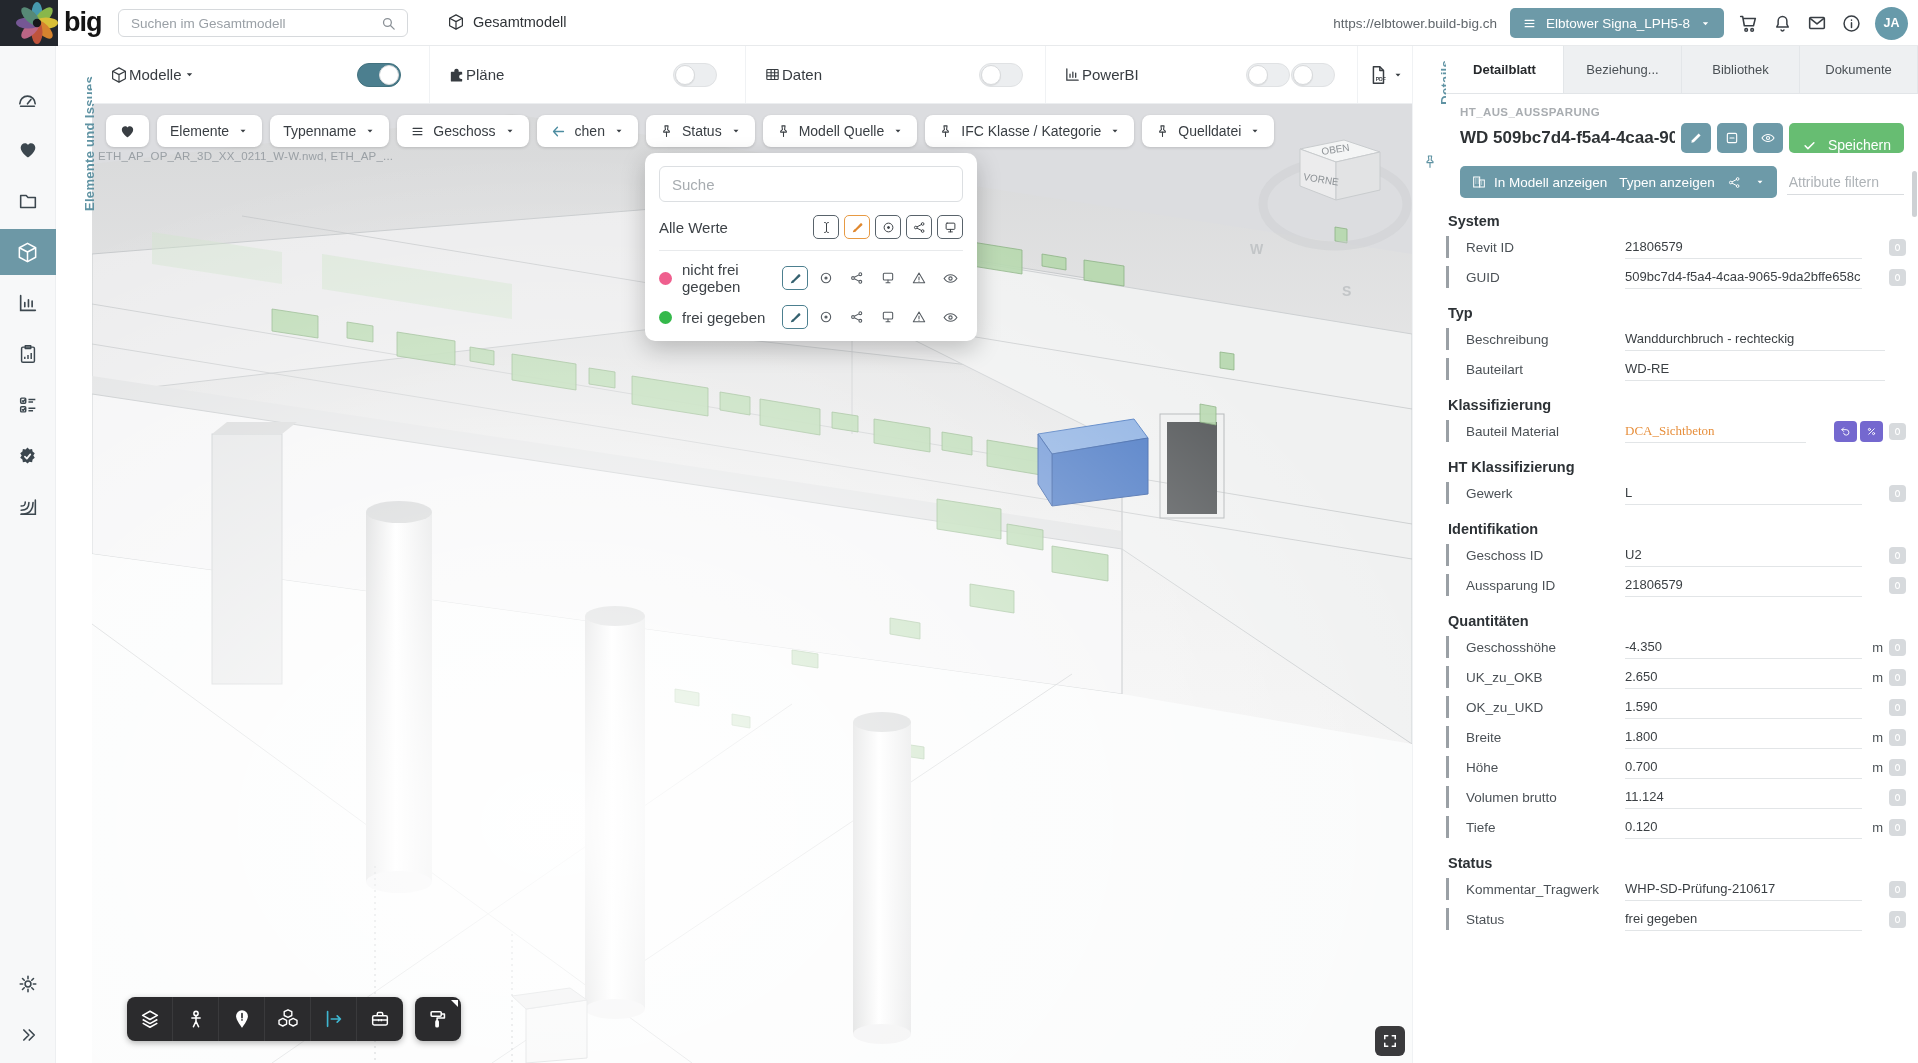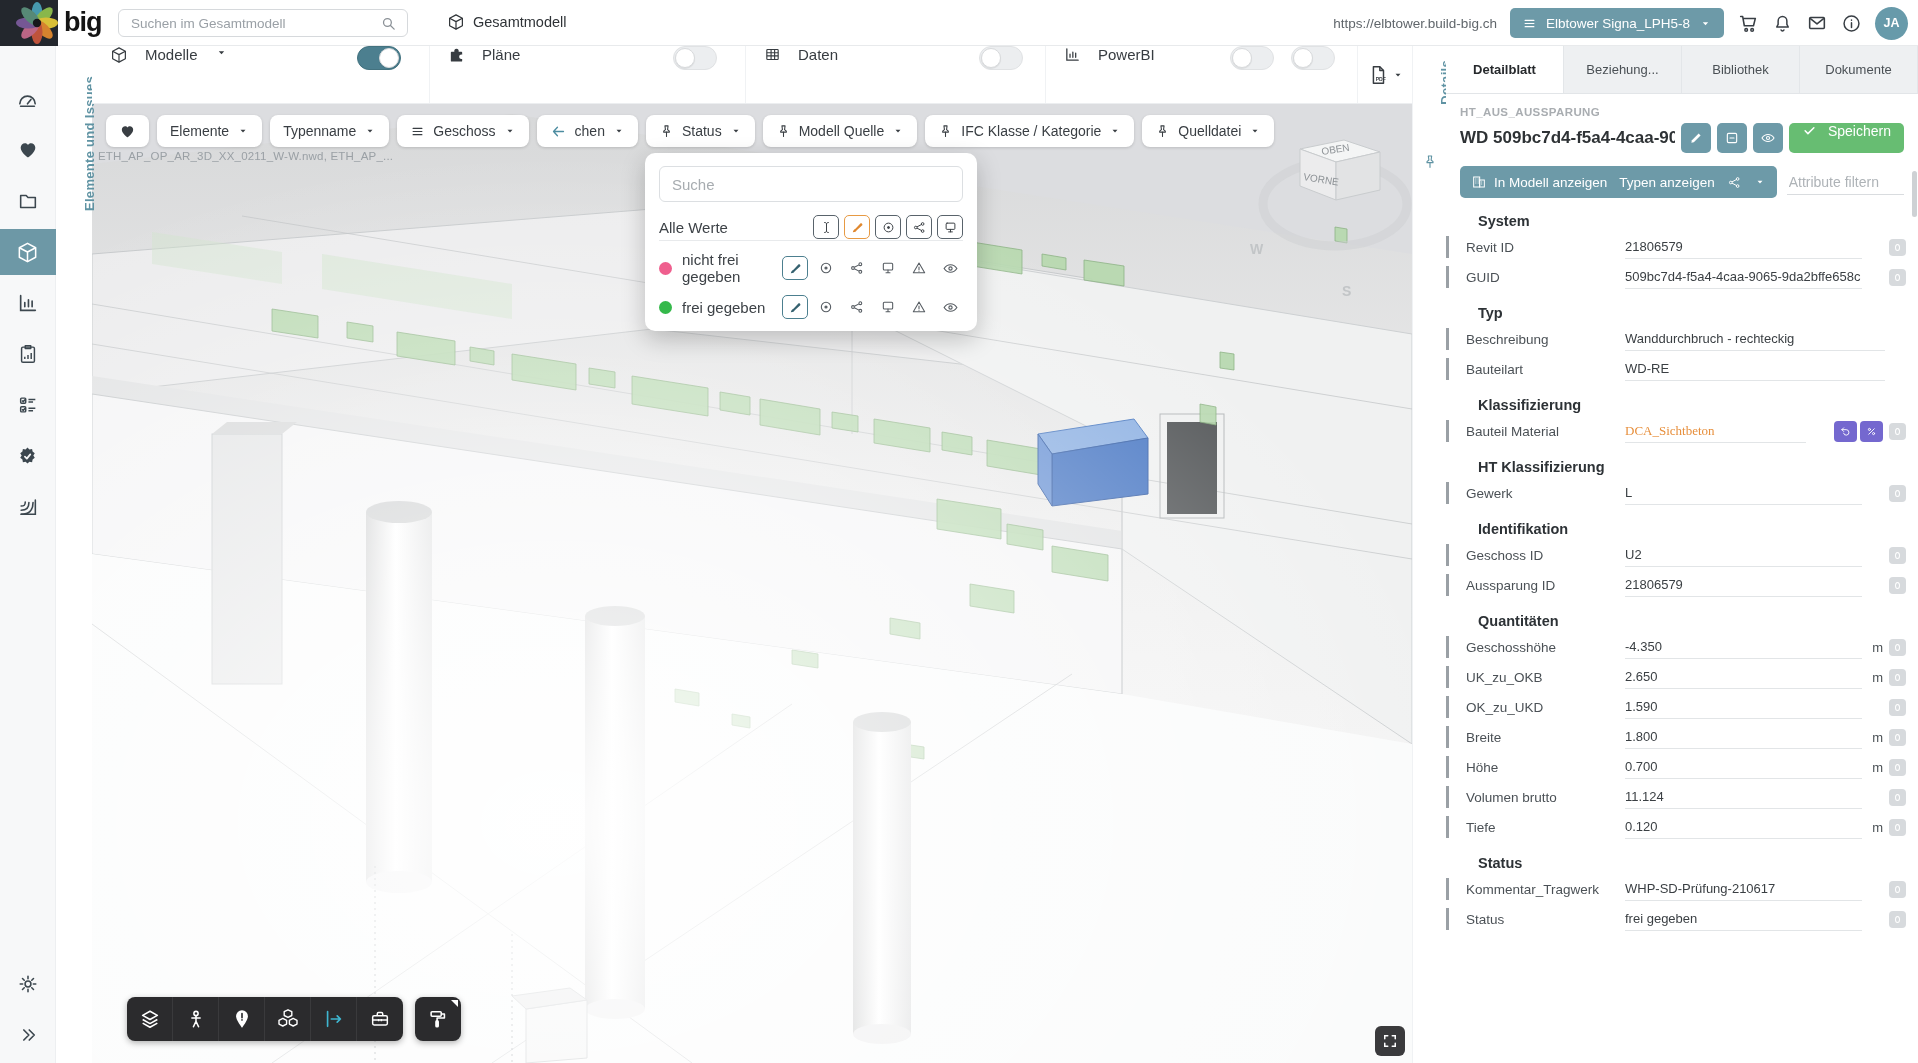--- a/index.html
+++ b/index.html
@@ -24,21 +24,21 @@
   .url-text{color:#60666b;font-size:13.5px;}
   .project-btn{background:#6d9aa8;color:#fff;border:none;border-radius:5px;height:30px;padding:0 12px;
     display:flex;align-items:center;gap:9px;font-size:13.5px;font-family:inherit;}
   .top-ic{color:#383e44;display:flex;}
   .avatar{width:33px;height:33px;border-radius:50%;background:#679aaa;color:#fff;display:flex;
     align-items:center;justify-content:center;font-size:12.5px;font-weight:bold;}
 
   
   .toolbar2{position:absolute;left:92px;top:46px;width:1320px;height:58px;background:#fff;
     border-bottom:1px solid #eceef0;display:flex;z-index:30;}
-  .tgroup{display:flex;height:100%;padding:0 18px;border-right:1px solid #f0f2f4;gap:17px;}
+  .tgroup{display:flex;align-items:center;height:100%;padding:0 18px;border-right:1px solid #f0f2f4;gap:1px;}
   .tlabel{font-size:15px;color:#373c41;}
   .tic{color:#373c41;display:flex;}
   .caret{color:#373c41;display:flex;}
   .tog{width:44px;height:24px;border-radius:12px;background:#eceef0;border:1px solid #e0e2e4;position:relative;flex:0 0 auto;}
   .tog .knob{position:absolute;top:1px;left:1px;width:20px;height:20px;border-radius:50%;background:#fff;
     border:1px solid #d8dadc;box-shadow:0 1px 1px rgba(0,0,0,.08);}
   .tog.on{background:#4c7f8f;border-color:#43727f;}
   .tog.on .knob{left:auto;right:1px;}
   .push{margin-left:auto;}
 
@@ -70,21 +70,21 @@
   .pill .pic.teal{color:#4c8ca0;}
   .pill-caret{display:flex;color:#393e43;}
   .home-btn{position:absolute;left:1126px;top:14px;color:#b6babd;z-index:8;}
 
   
   .sdropdown{position:absolute;left:553px;top:49px;width:332px;background:#fff;border-radius:10px;
     box-shadow:0 8px 24px rgba(0,0,0,.22);z-index:12;padding:13px 14px 12px;}
   .sd-search{height:36px;border:1px solid #dcdfe2;border-radius:6px;display:flex;align-items:center;padding:0 10px;}
   .sd-search input{border:none;outline:none;width:100%;font-size:15px;color:#3c4043;font-family:inherit;}
   .sd-search input::placeholder{color:#a7acb0;}
-  .sd-all{display:flex;align-items:center;margin-top:13px;padding-bottom:1px;border-bottom:1px solid #e8eaec;}
+  .sd-all{display:flex;align-items:center;margin-top:13px;padding-bottom:11px;border-bottom:1px solid #e8eaec;}
   .sd-all-label{flex:1;font-size:15px;color:#3d4247;}
   .sd-box{width:26px;height:24px;border:1.5px solid #59636b;border-radius:5px;display:flex;align-items:center;
     justify-content:center;margin-left:5px;color:#3d4247;background:#fff;}
   .sd-box.orange{border-color:#e79a43;color:#e0882f;}
   .sd-box.teal{border-color:#4c7f8f;color:#35616f;}
   .sd-row{display:flex;align-items:center;margin-top:10px;}
   .dot{width:13px;height:13px;border-radius:50%;margin-right:10px;flex:0 0 auto;}
   .sd-label{flex:1;font-size:15px;color:#3d4247;}
   .sd-ic{width:26px;display:flex;justify-content:center;color:#565c62;margin-left:5px;}
 
@@ -107,31 +107,31 @@
     flex-direction:column;z-index:30;}
   .rtabs{display:flex;background:#eef0f2;border-bottom:1px solid #e2e5e8;height:48px;flex:0 0 auto;}
   .rtab{flex:1;display:flex;align-items:center;justify-content:center;font-size:13px;color:#4a5055;
     border-right:1px solid #e3e6e9;border-top:none;border-bottom:none;border-left:none;background:transparent;font-family:inherit;}
   .rtab.active{background:#fff;font-weight:bold;color:#26292c;}
   .rtype{font-size:11.5px;color:#a9adb1;letter-spacing:.4px;font-weight:bold;margin:12px 14px 0;}
   .rtitle-row{display:flex;align-items:center;margin:5px 14px 0;}
   .rtitle{font-size:17px;font-weight:bold;color:#2e3235;flex:1;white-space:nowrap;overflow:hidden;}
   .hbtn{width:30px;height:30px;border-radius:5px;background:#6d9aa8;border:none;color:#fff;display:flex;
     align-items:center;justify-content:center;margin-left:6px;flex:0 0 auto;}
-  .save-btn{height:30px;border-radius:5px;background:#67bd72;border:none;color:#fff;display:flex;align-items:flex-start;
+  .save-btn{height:30px;border-radius:5px;background:#67bd72;border:none;color:#fff;display:flex;align-items:flex-end;
     gap:11px;padding:0 13px;font-size:14px;margin-left:6px;font-family:inherit;flex:0 0 auto;}
   .raction{display:flex;align-items:center;margin:13px 14px 2px;gap:10px;}
   .action-pill{background:#6d9aa8;color:#fff;border-radius:5px;height:32px;display:flex;
     gap:12px;padding:0 11px;font-size:13.5px;flex:0 0 auto;}
   .ap-item{display:flex;align-items:center;gap:7px;}
   .attr-filter{flex:1;border:none;border-bottom:1px solid #d9dcdf;height:26px;font-size:14px;color:#3c4043;
     font-family:inherit;outline:none;min-width:0;}
   .attr-filter::placeholder{color:#aeb3b7;}
   .rbody{flex:1;overflow:hidden;padding:0 8px 0 0;position:relative;}
-  .sec-title{font-size:14.5px;font-weight:bold;color:#2d3236;margin:13px 0 3px 32px;}
+  .sec-title{font-size:14.5px;font-weight:bold;color:#2d3236;margin:13px 0 3px 2px;}
   .arow{display:flex;align-items:center;height:30px;padding-right:4px;}
   .abar{width:3px;align-self:stretch;background:#9aa0a5;margin:4px 0;flex:0 0 auto;}
   .alabel{width:176px;padding-left:17px;font-size:13.5px;color:#4b5156;flex:0 0 auto;white-space:nowrap;overflow:hidden;}
   .aval{flex:1;border-bottom:1px solid #e2e5e7;font-size:13px;color:#3a3f43;height:24px;display:flex;
     align-items:center;white-space:nowrap;overflow:hidden;min-width:0;}
   .aval.accent{color:#e78f3c;font-family:Liberation Serif, serif;}
   .aunit{width:16px;font-size:13px;color:#4b5156;text-align:right;margin-left:5px;flex:0 0 auto;}
   .row-actions{display:flex;margin-left:4px;flex:0 0 auto;}
   .pbtn{width:23px;height:21px;border-radius:4px;background:#7468cf;border:none;color:#fff;display:flex;
     align-items:center;justify-content:center;margin-left:3px;}

